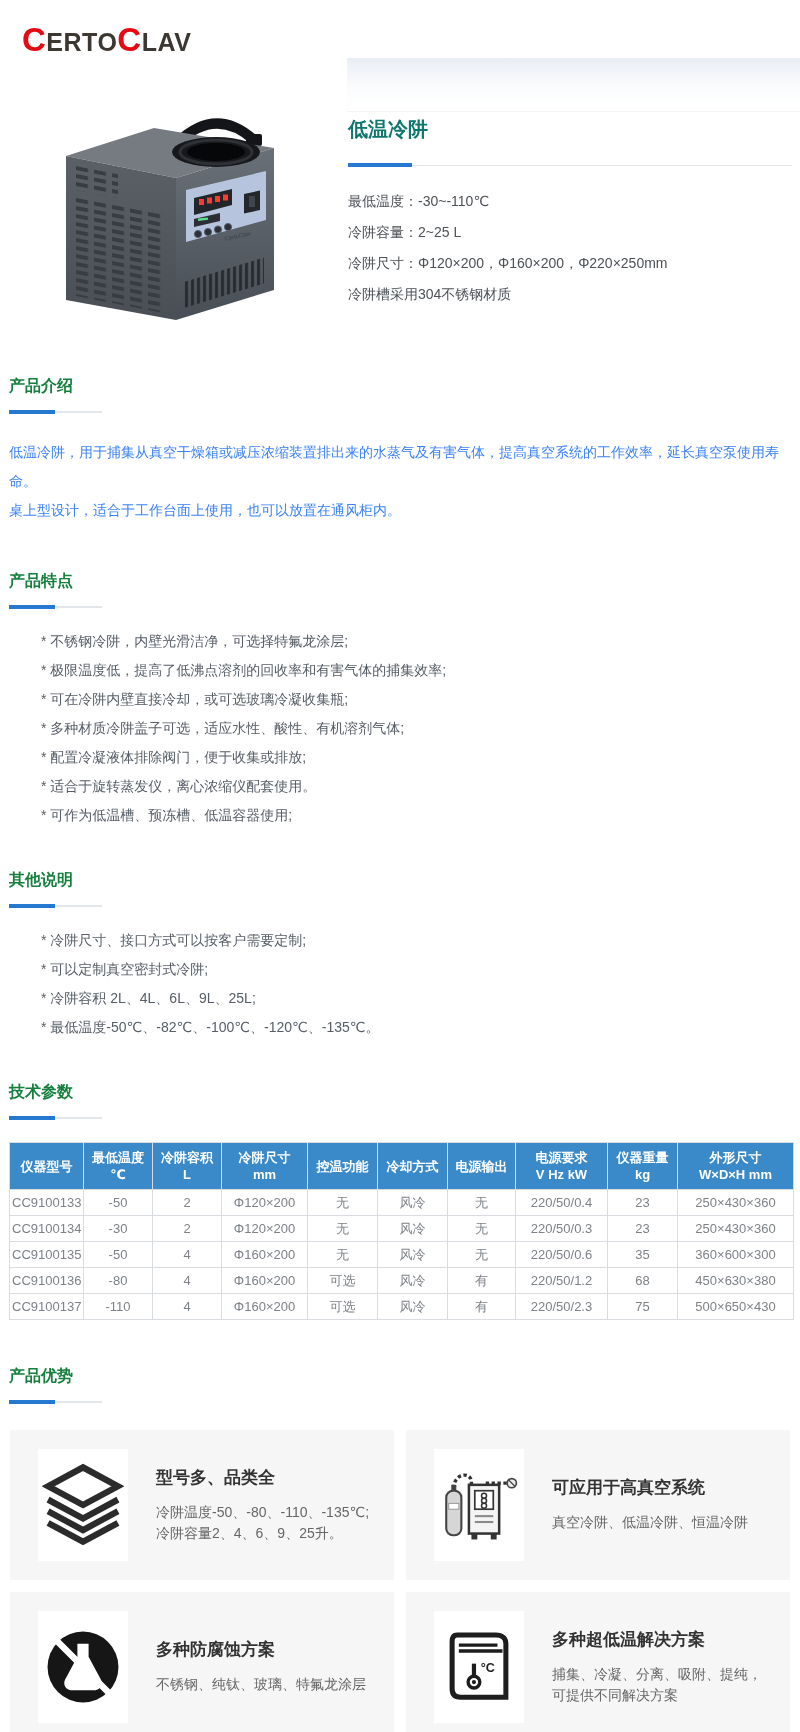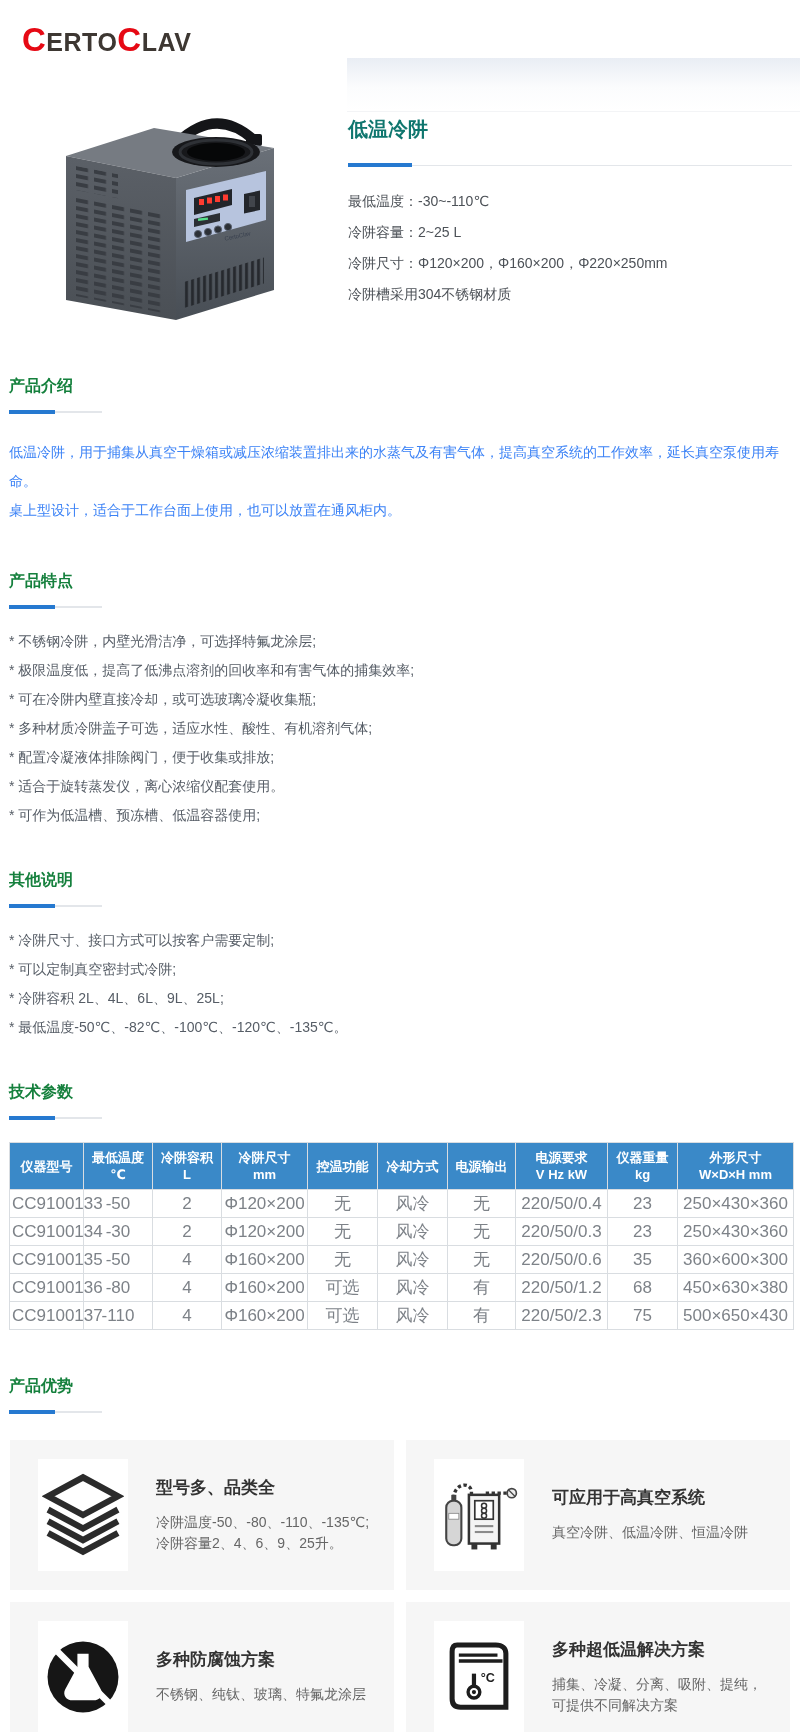--- a/index.html
+++ b/index.html
@@ -32,32 +32,32 @@
   .spec-line { font-size:14px; color:#4c5157; margin-bottom:11px; line-height:20px; }
 
   
   .section { padding:0 9px; margin-top:46px; }
   .section-head { font-size:16px; font-weight:bold; color:#15803d; }
   .head-rule { display:flex; align-items:center; margin-top:13px; }
   .head-rule .blue { width:46px; height:4px; background:#2679d0; }
   .head-rule .grey { width:47px; height:2px; background:#e3e6ea; }
   .section-body { margin-top:24px; }
   .para { font-size:14px; line-height:29px; color:#3b82f6; }
-  .bullet { font-size:14px; color:#565d66; margin-bottom:12px; line-height:17px; }
+  .bullet { font-size:14px; color:#565d66; margin-bottom:12px; line-height:17px;margin-left:32px; }
   .bullet:last-child { margin-bottom:0; }
 
   
   .spec-table { width:784px; border-collapse:collapse; table-layout:fixed; margin-top:22px; }
   .spec-table th {
     background:#3a89c8; color:#fff; font-size:13px; font-weight:bold;
     border:1px solid #d9dde1; padding:6px 2px; line-height:1.32; white-space:pre-line;
     height:42px; vertical-align:middle;
   }
   .spec-table td {
-    border:1px solid #d9dde1; font-size:17px; color:#7d8288; text-align:center;
+    border:1px solid #d9dde1; font-size:13px; color:#7d8288; text-align:center;
     height:26px; padding:2px 2px; background:#fff;
   }
 
   
   .cards { display:grid; grid-template-columns:1fr 1fr; gap:12px; padding:0 10px; margin-top:26px; }
   .card { background:#f6f6f6; height:150px; display:flex; align-items:center; padding-left:28px; }
   .icon-tile { width:90px; height:112px; background:#fff; flex:0 0 auto;
                display:flex; align-items:center; justify-content:center; }
   .card-body { margin-left:28px; padding-right:16px; }
   .card-title { font-size:17px; font-weight:bold; color:#333; }

